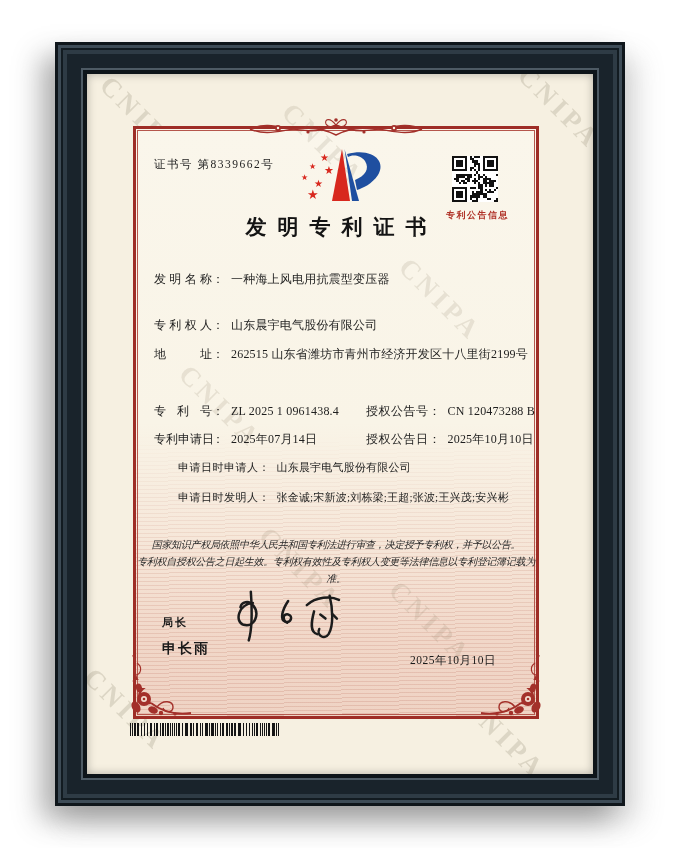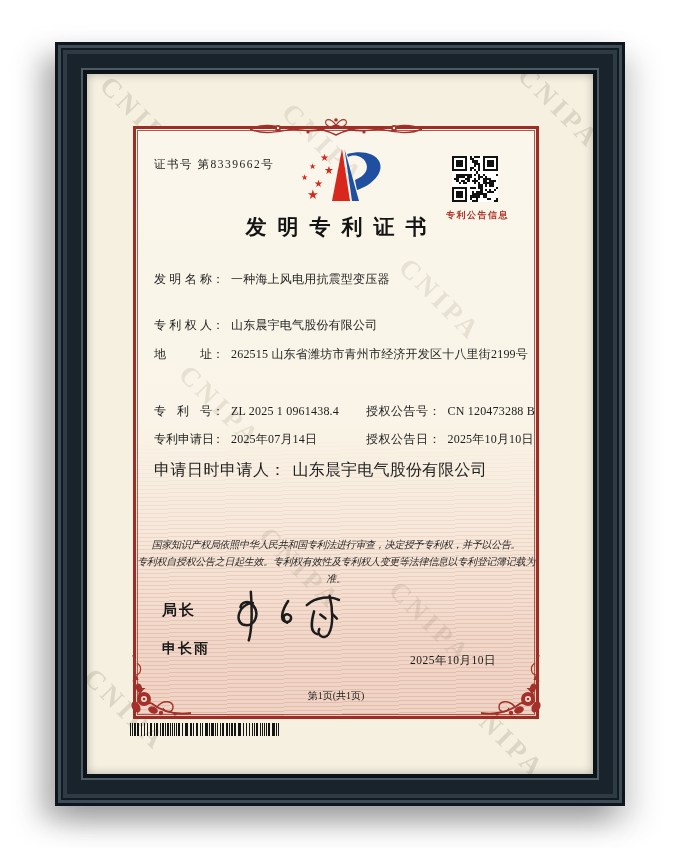--- a/index.html
+++ b/index.html
@@ -37,25 +37,25 @@
   .logo{position:absolute;left:50%;top:18px;margin-left:-46px;width:100px;height:60px;}
   .qr{position:absolute;right:38px;top:27px;width:46px;height:46px;background:#ffffff;}
   .qr-label{position:absolute;right:27px;top:80px;font-size:9px;letter-spacing:1.5px;color:#b03228;font-weight:bold;}
   .title{position:absolute;left:0;right:0;top:84px;text-align:center;font-size:21px;font-weight:bold;
          color:#141414;letter-spacing:11px;text-indent:11px;}
   .row{position:absolute;left:18px;font-size:12px;color:#1e1e1e;white-space:nowrap;}
   .lbl{display:inline-block;width:58px;text-align:justify;text-align-last:justify;font-weight:500;}
   .lbl.auto{width:auto;text-align:center;text-align-last:auto;letter-spacing:.5px;}
   .colon{display:inline-block;}
   .val{margin-left:7px;letter-spacing:.2px;}
-  .row.small{font-size:16px;}
+  .row.small{font-size:11px;margin-left:24px;}
   .pair2{position:absolute;left:212px;top:0;}
   .statement{position:absolute;left:0;right:0;top:408px;text-align:center;color:#2a2a2a;
              font-style:italic;font-size:10px;line-height:17px;letter-spacing:-0.3px;font-family:Liberation Mono, monospace;}
-  .signer-title{position:absolute;left:26px;top:472px;font-size:15px;font-weight:bold;color:#1a1a1a;letter-spacing:2px;}
+  .signer-title{position:absolute;left:26px;top:486px;font-size:11px;font-weight:bold;color:#1a1a1a;letter-spacing:2px;}
   .signer-name{position:absolute;left:26px;top:511px;font-size:14px;font-weight:bold;color:#1a1a1a;letter-spacing:2px;text-align:right;}
   .signature{position:absolute;left:92px;top:458px;width:140px;height:58px;}
   .sign-date{position:absolute;right:40px;top:524px;font-size:11.5px;color:#1b1b1b;letter-spacing:.5px;}
   .page-info{position:absolute;left:0;right:0;top:560px;text-align:center;font-size:10px;color:#222;}
   .barcode{position:absolute;left:-6px;top:calc(100% + 7px);width:152px;height:13px;}
   .flourish{position:absolute;left:50%;top:-17px;transform:translateX(-50%);width:176px;height:34px;}
   .corner{position:absolute;width:66px;height:70px;bottom:-9px;}
   .corner.left{left:-9px;}
   .corner.right{right:-9px;transform:scaleX(-1);}
 </style>
@@ -305,20 +305,23 @@
             <span class="lbl">专利号</span><span class="colon">：</span><span class="val">ZL 2025 1 0961438.4</span>
             <span class="pair2"><span class="lbl auto">授权公告号</span><span class="colon">：</span><span class="val">CN 120473288 B</span></span>
           </div>
           <div class="row" style="top:302px">
             <span class="lbl">专利申请日</span><span class="colon">：</span><span class="val">2025年07月14日</span>
             <span class="pair2"><span class="lbl auto">授权公告日</span><span class="colon">：</span><span class="val">2025年10月10日</span></span>
           </div>
           <div class="row small" style="top:331px">
             <span class="lbl auto">申请日时申请人</span><span class="colon">：</span><span class="val">山东晨宇电气股份有限公司</span>
           </div>
+          <div class="row small" style="top:361px">
+            <span class="lbl auto">申请日时发明人</span><span class="colon">：</span><span class="val">张金诚;宋新波;刘栋梁;王超;张波;王兴茂;安兴彬</span>
+          </div>
 
           <div class="statement">
             <div>国家知识产权局依照中华人民共和国专利法进行审查，决定授予专利权，并予以公告。</div>
             <div>专利权自授权公告之日起生效。专利权有效性及专利权人变更等法律信息以专利登记簿记载为准。</div>
           </div>
 
           <div class="signer-title">局长</div>
           <div class="signer-name">申长雨</div>
           <svg class="signature" viewBox="0 0 135 55">
             <g stroke="#1c1c1c" stroke-width="2.4" fill="none" stroke-linecap="round" stroke-linejoin="round">
@@ -327,21 +330,20 @@
               <path d="M58,13 C52,22 50,31 55,33 C61,35 63,27 58,26 C53,25 52,31 57,34"></path>
               <path d="M76,17 C85,9 99,8 107,12"></path>
               <path d="M83,23 C80,34 79,43 86,45"></path>
               <path d="M98,8 C101,20 102,37 97,45 C93,51 85,46 88,40"></path>
               <path d="M89,26 l5,4"></path>
               <path d="M101,26 l4,4"></path>
             </g>
           </svg>
           <div class="sign-date">2025年10月10日</div>
 
-          <div class="page-info">第1页(共1页)</div>
 
           <svg class="barcode" id="barcode-svg" viewBox="0 0 152 13" preserveAspectRatio="none">
                         <rect x="0" y="0" width="1" height="13" fill="#151515"></rect>
                         <rect x="2" y="0" width="1" height="13" fill="#151515"></rect>
                         <rect x="4" y="0" width="2" height="13" fill="#151515"></rect>
                         <rect x="7" y="0" width="2" height="13" fill="#151515"></rect>
                         <rect x="11" y="0" width="1" height="13" fill="#151515"></rect>
                         <rect x="14" y="0" width="1" height="13" fill="#151515"></rect>
                         <rect x="17" y="0" width="1" height="13" fill="#151515"></rect>
                         <rect x="20" y="0" width="2" height="13" fill="#151515"></rect>

